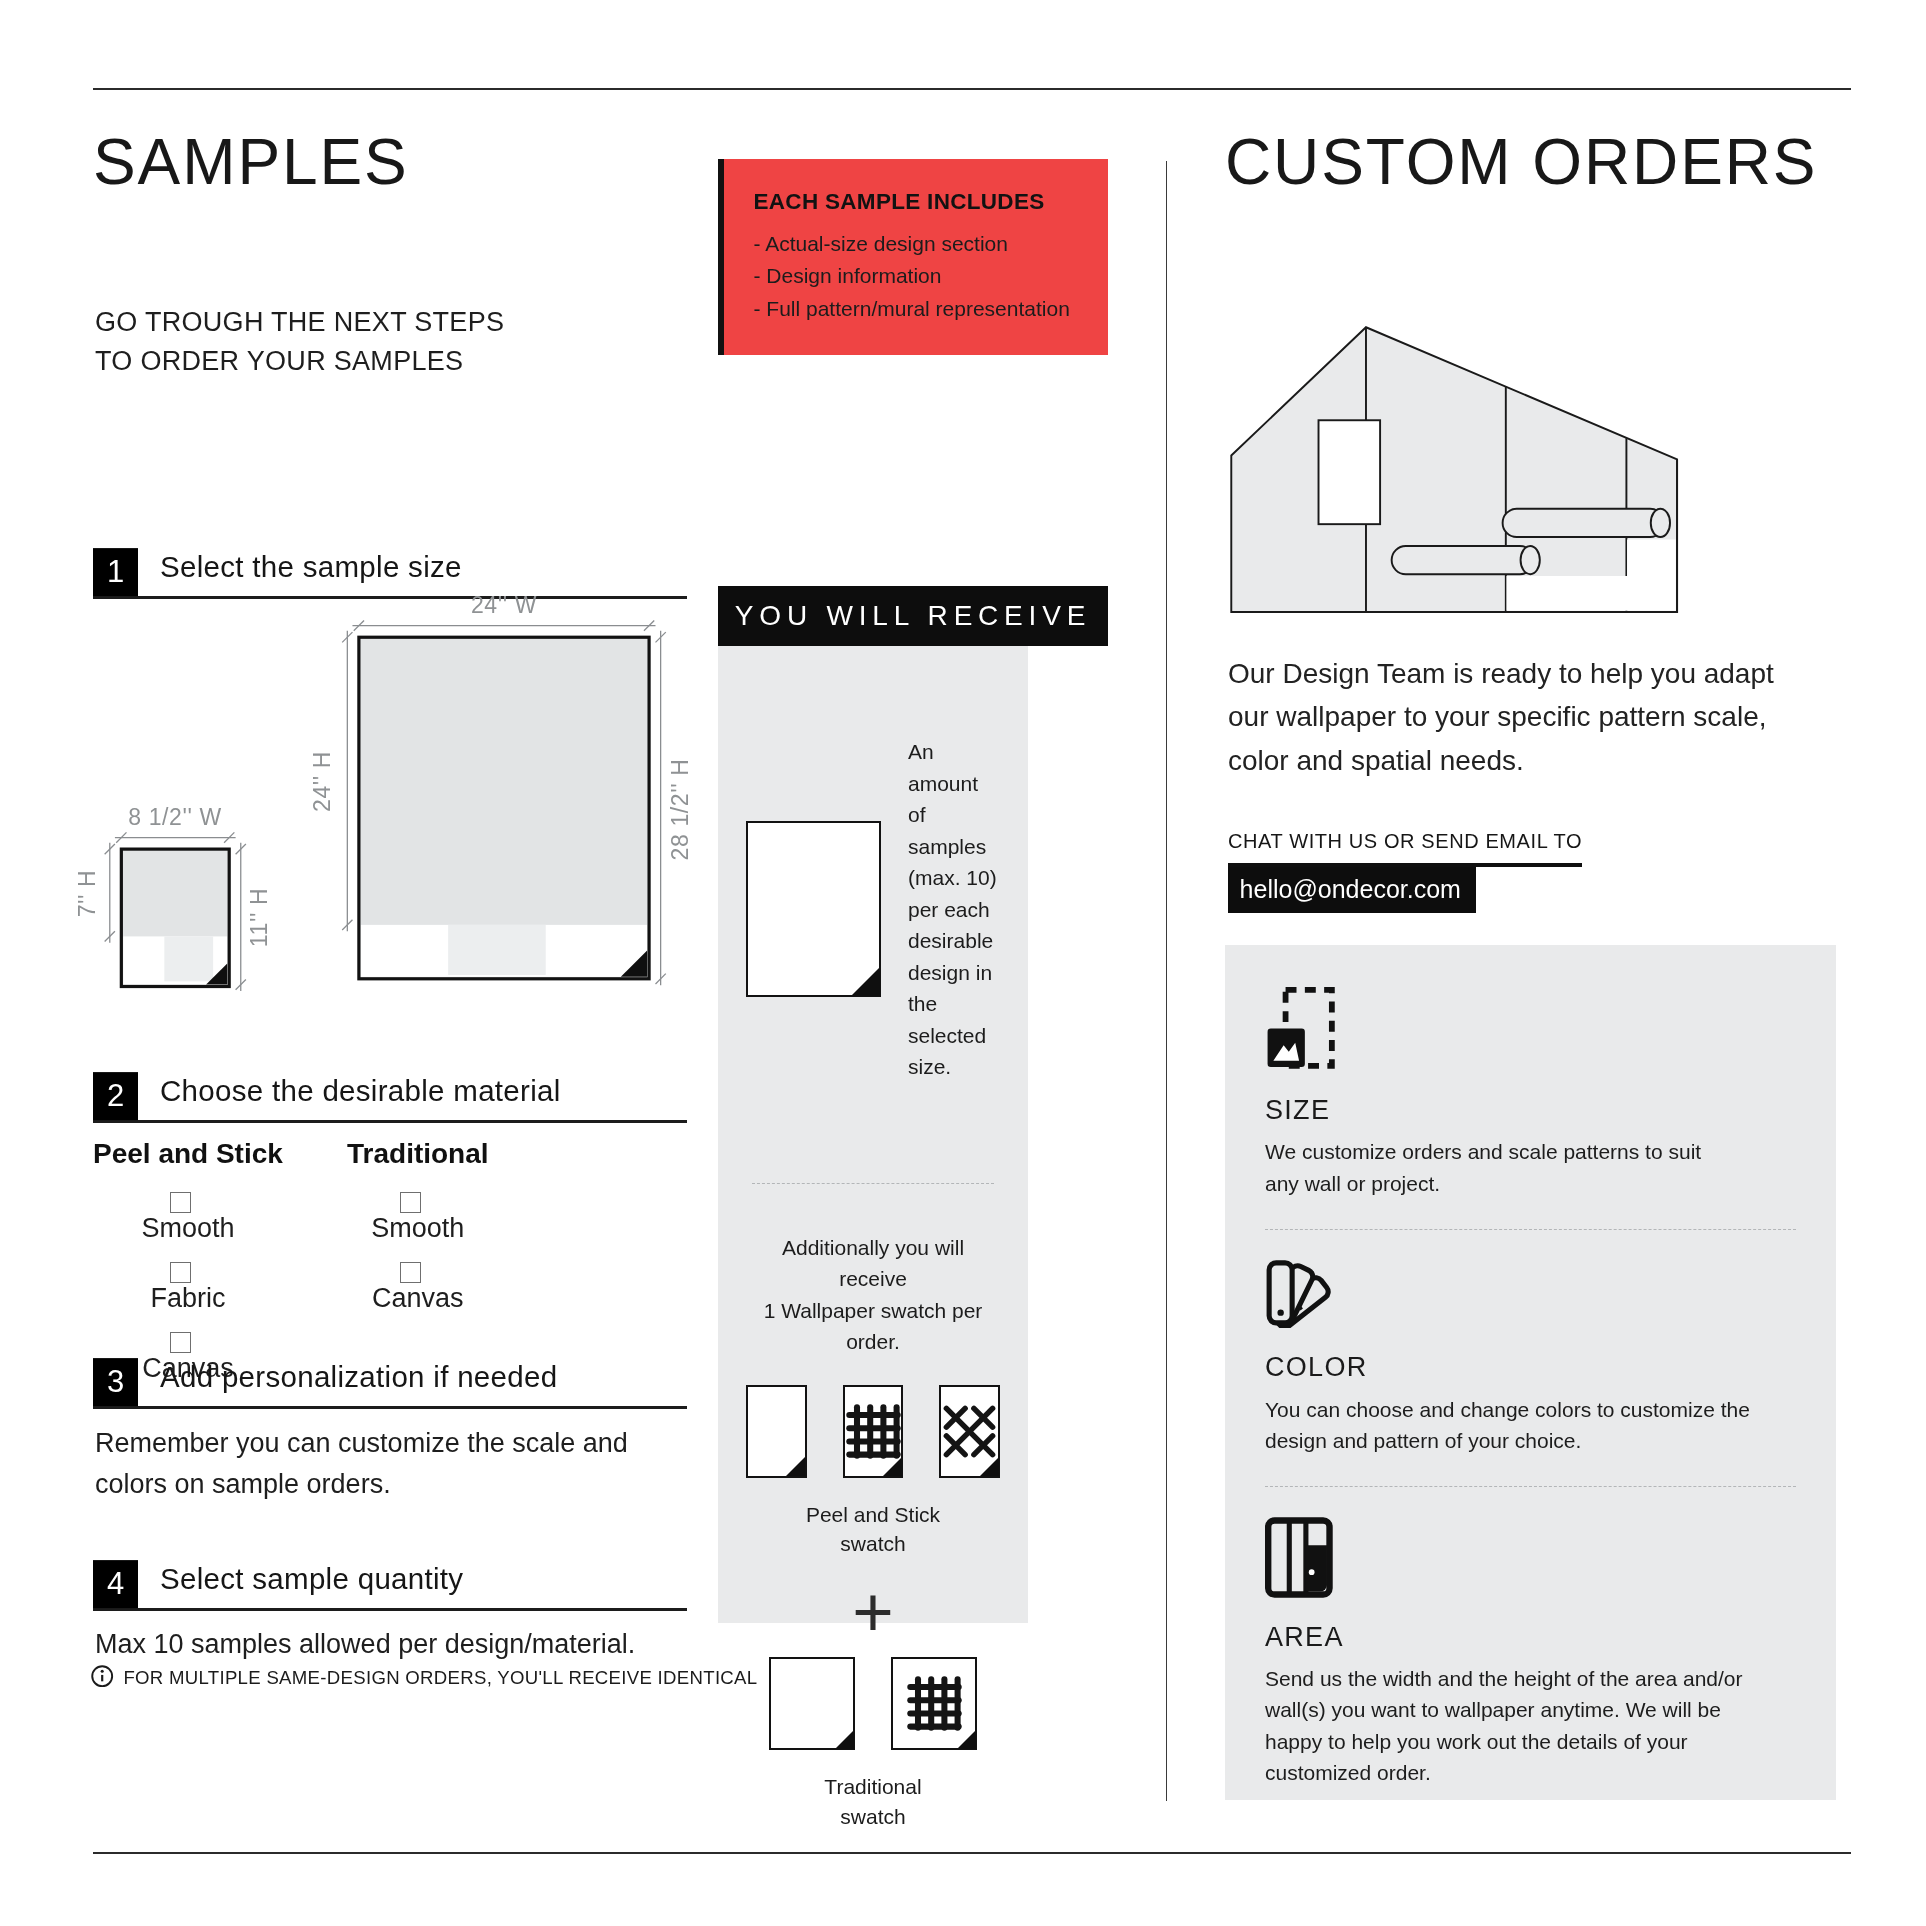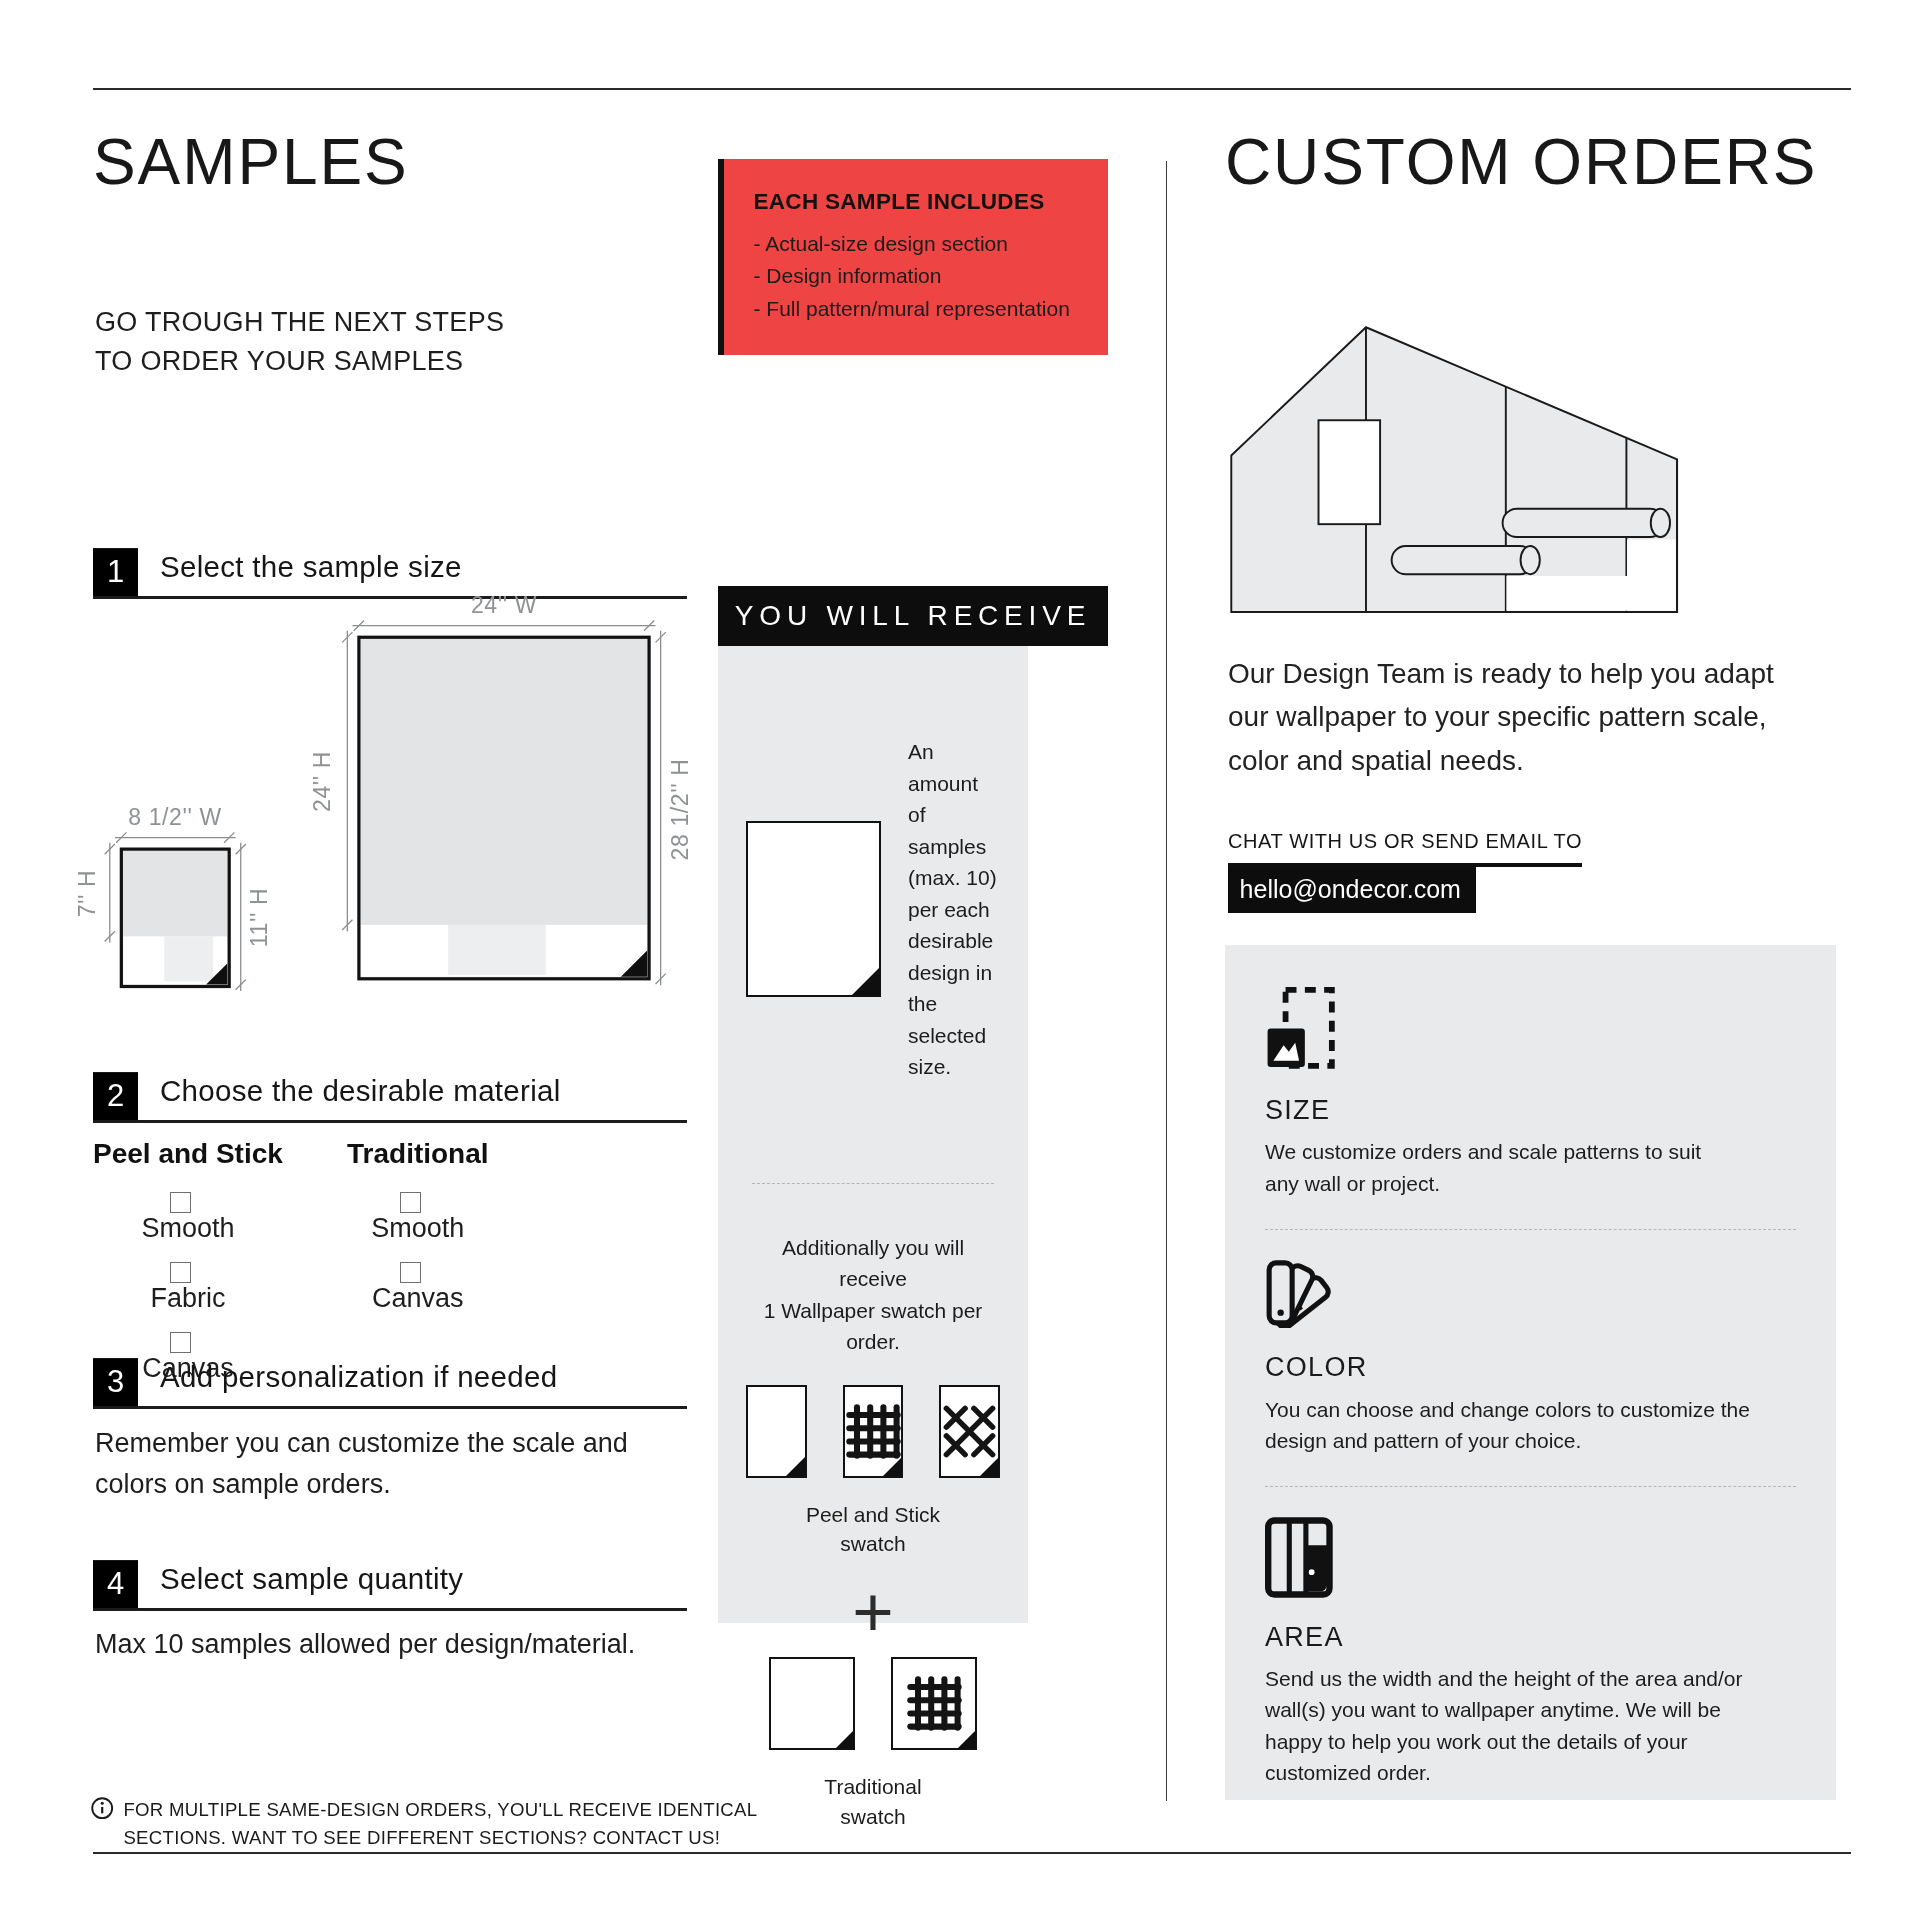--- a/index.html
+++ b/index.html
@@ -181,29 +181,28 @@
     <div class="stitle">Add personalization if needed</div>
   </div>
   <div class="abs body-text" style="left:95px;top:1423px;width:578px;">Remember you can customize the scale and colors on sample orders.</div>
 
   <div class="abs step" style="left:93px;top:1555px;width:594px;">
     <div class="badge">4</div>
     <div class="stitle">Select sample quantity</div>
   </div>
   <div class="abs body-text" style="left:95px;top:1624px;width:616px;">Max 10 samples allowed per design/material.</div>
 
-  <div class="abs footnote" style="left:90px;top:1796px;width:803px;">
+  <div class="abs footnote" style="left:90px;top:1664px;width:803px;">
     <svg width="24.4" height="24.4" viewBox="0 0 38 38">
       <circle cx="19" cy="19" r="15.5" fill="none" stroke="#1b1b1b" stroke-width="3"></circle>
       <line x1="19" y1="17" x2="19" y2="27" stroke="#1b1b1b" stroke-width="3.4"></line>
       <circle cx="19" cy="11.2" r="2.4" fill="#1b1b1b"></circle>
     </svg>
     <div class="txt">
       <div>FOR MULTIPLE SAME-DESIGN ORDERS, YOU'LL RECEIVE IDENTICAL</div>
-      <div>SECTIONS. WANT TO SEE DIFFERENT SECTIONS? CONTACT US!</div>
     </div>
   </div>
 
   <div class="abs includes" style="left:718px;top:159px;width:390px;">
     <div class="inc-title">EACH SAMPLE INCLUDES</div>
     <div class="inc-item">- Actual-size design section</div>
     <div class="inc-item">- Design information</div>
     <div class="inc-item">- Full pattern/mural representation</div>
   </div>
 

